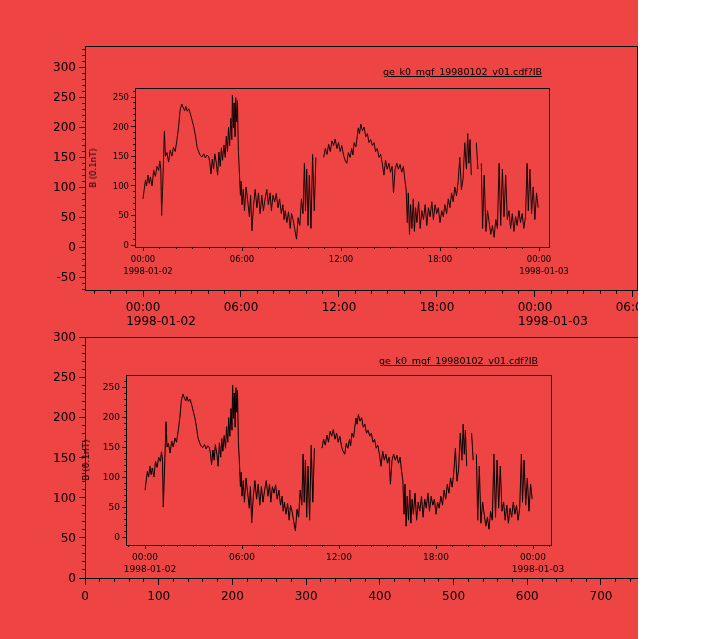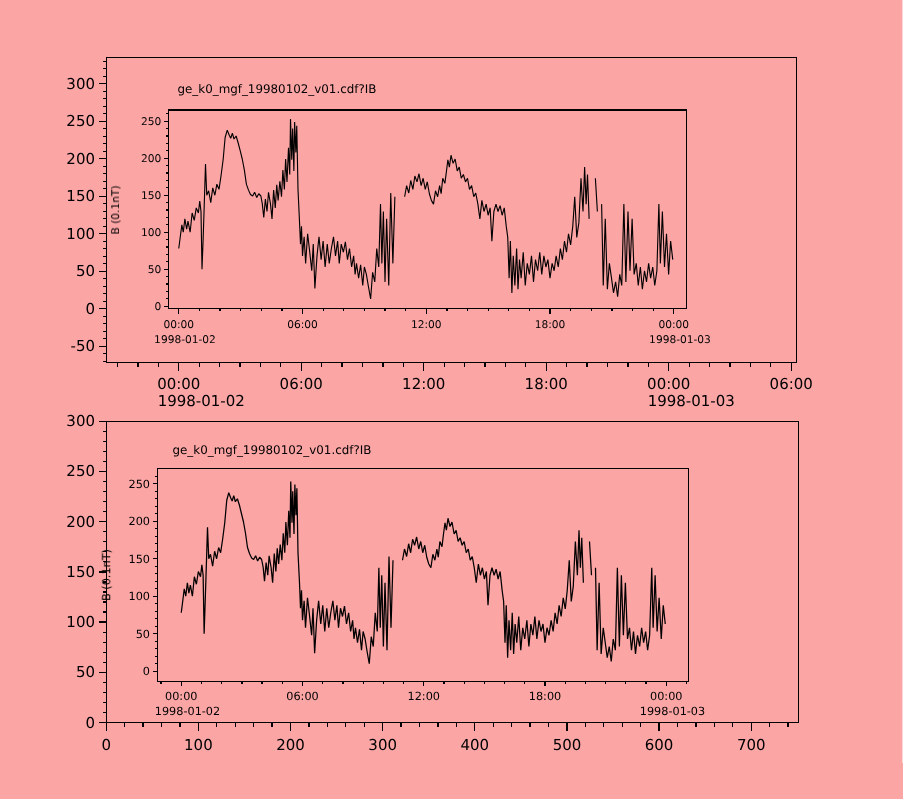--- a/index.html
+++ b/index.html
@@ -1,20 +1,20 @@
 <!DOCTYPE html>
 <html><head>
 <meta charset="utf-8">
 <style>
   html,body{margin:0;padding:0;background:#ffffff;}
   body{width:722px;height:639px;font-family:"DejaVu Sans","Liberation Sans",sans-serif;}
-  .fig{position:relative;width:722px;height:639px;background:#fca5a5;overflow:hidden;}
+  .fig{position:relative;width:638px;height:639px;background:#ef4444;overflow:hidden;}
   .fig svg{position:absolute;left:0;top:0;}
   svg text{font-family:"DejaVu Sans","Liberation Sans",sans-serif;fill:#000000;}
-  .inner-title{position:absolute;text-align:left;font-size:9.5px;color:#000;filter:blur(0.25px);white-space:nowrap;}
+  .inner-title{position:absolute;text-align:right;font-size:9.5px;color:#000;filter:blur(0.25px);white-space:nowrap;text-decoration:underline;}
   .inner-ylabel{position:absolute;font-size:8.5px;color:#000;white-space:nowrap;
                 transform:translate(-50%,-50%) rotate(-90deg);filter:blur(0.25px);}
 </style>
 </head>
 <body>
 
 <div class="fig">
   <svg id="plot-svg" width="722" height="639" viewBox="0 0 722 639">
       <defs>
         <filter id="rb">

